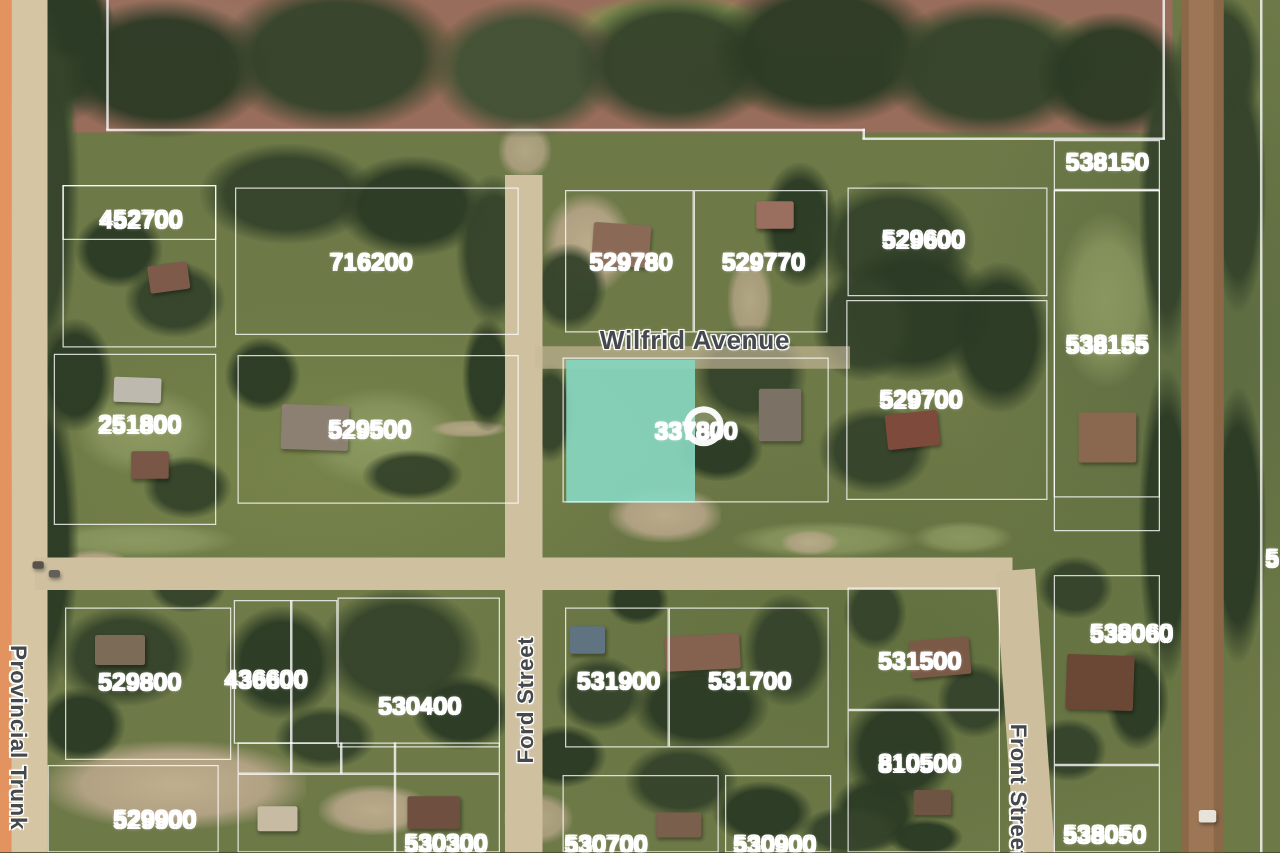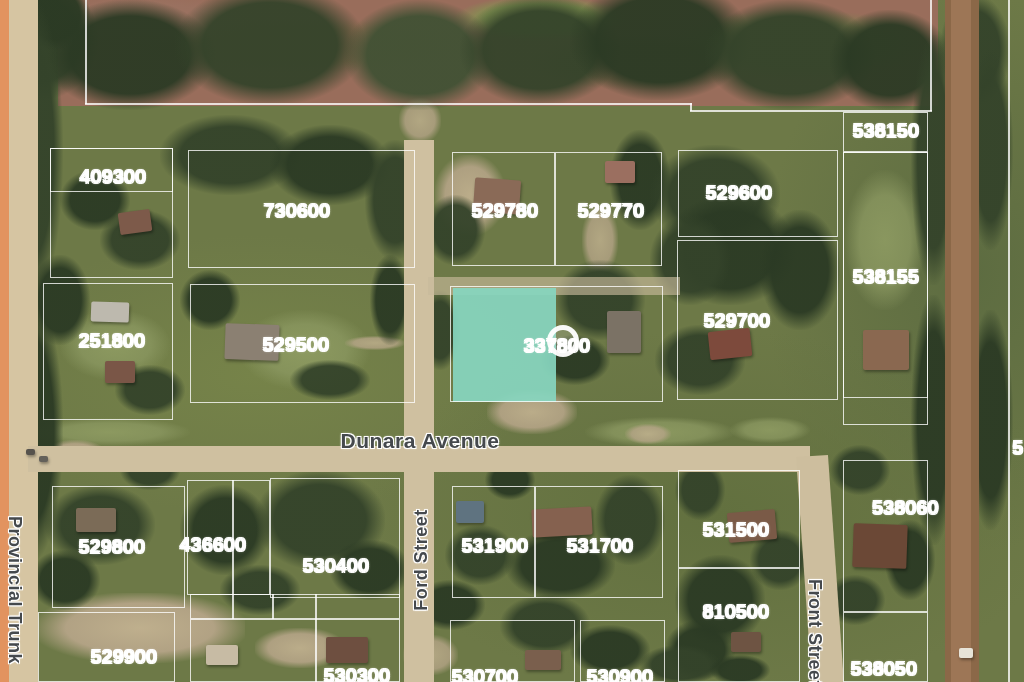--- a/index.html
+++ b/index.html
@@ -194,22 +194,22 @@
     <div class="abs parcel-line" style="left: 85px; top: 0px; width: 1.5px; height: 104px;"></div>
     <div class="abs parcel-line" style="left: 85px; top: 103px; width: 607px; height: 1.5px;"></div>
     <div class="abs parcel-line" style="left: 690px; top: 103px; width: 1.5px; height: 8px;"></div>
     <div class="abs parcel-line" style="left: 690px; top: 110px; width: 242px; height: 1.5px;"></div>
     <div class="abs parcel-line" style="left: 930px; top: 0px; width: 1.5px; height: 111px;"></div>
     <div class="abs parcel-line" style="left: 1008px; top: 0px; width: 1.5px; height: 682px;"></div>
     <div class="abs parcel-line" style="left: 232px; top: 480px; width: 1.5px; height: 115px;"></div>
     <div class="abs parcel-line" style="left: 232px; top: 594px; width: 1.5px; height: 25px;"></div>
     <div class="abs parcel-line" style="left: 272px; top: 594px; width: 1.5px; height: 25px;"></div>
     <div class="abs parcel-line" style="left: 315px; top: 594px; width: 1.5px; height: 88px;"></div>
-    <div class="abs label parcel-label" style="left: 113px; top: 177px;">409300</div>
-    <div class="abs label parcel-label" style="left: 297px; top: 211px;">730600</div>
+    <div class="abs label parcel-label" style="left: 113px; top: 177px;">452700</div>
+    <div class="abs label parcel-label" style="left: 297px; top: 211px;">716200</div>
     <div class="abs label parcel-label" style="left: 505px; top: 211px;">529780</div>
     <div class="abs label parcel-label" style="left: 611px; top: 211px;">529770</div>
     <div class="abs label parcel-label" style="left: 739px; top: 193px;">529600</div>
     <div class="abs label parcel-label" style="left: 886px; top: 131px;">538150</div>
     <div class="abs label parcel-label" style="left: 886px; top: 277px;">538155</div>
     <div class="abs label parcel-label" style="left: 112px; top: 341px;">251800</div>
     <div class="abs label parcel-label" style="left: 296px; top: 345px;">529500</div>
     <div class="abs label parcel-label" style="left: 557px; top: 346px;">337800</div>
     <div class="abs label parcel-label" style="left: 737px; top: 321px;">529700</div>
     <div class="abs label parcel-label" style="left: 112px; top: 547px;">529800</div>
@@ -219,17 +219,17 @@
     <div class="abs label parcel-label" style="left: 600px; top: 546px;">531700</div>
     <div class="abs label parcel-label" style="left: 736px; top: 530px;">531500</div>
     <div class="abs label parcel-label" style="left: 736px; top: 612px;">810500</div>
     <div class="abs label parcel-label" style="left: 885px; top: 508px; padding-left: 41px;">538060</div>
     <div class="abs label parcel-label" style="left: 884px; top: 669px;">538050</div>
     <div class="abs label parcel-label" style="left: 124px; top: 657px;">529900</div>
     <div class="abs label parcel-label" style="left: 357px; top: 676px;">530300</div>
     <div class="abs label parcel-label" style="left: 485px; top: 677px;">530700</div>
     <div class="abs label parcel-label" style="left: 620px; top: 677px;">530900</div>
     <div class="abs label parcel-label" style="left: 1018px; top: 448px;">5</div>
-    <div class="abs label street-label" style="left: 420px; top: 441px; transform: translate(-50%, -50%) rotate(0deg);">Dunara Avenue</div>
+    <div class="abs label street-label" style="left: 556px; top: 273px; transform: translate(-50%, -50%) rotate(0deg);">Wilfrid Avenue</div>
     <div class="abs label street-label vertical" style="left: 421px; top: 560px; transform: translate(-50%, -50%) rotate(-90deg);">Ford Street</div>
     <div class="abs label street-label vertical" style="left: 814px; top: 633px; transform: translate(-50%, -50%) rotate(90deg);">Front Street</div>
     <div class="abs label street-label vertical" style="left: 14px; top: 590px; transform: translate(-50%, -50%) rotate(90deg);">Provincial Trunk</div>
   </div>
 
 </body></html>

